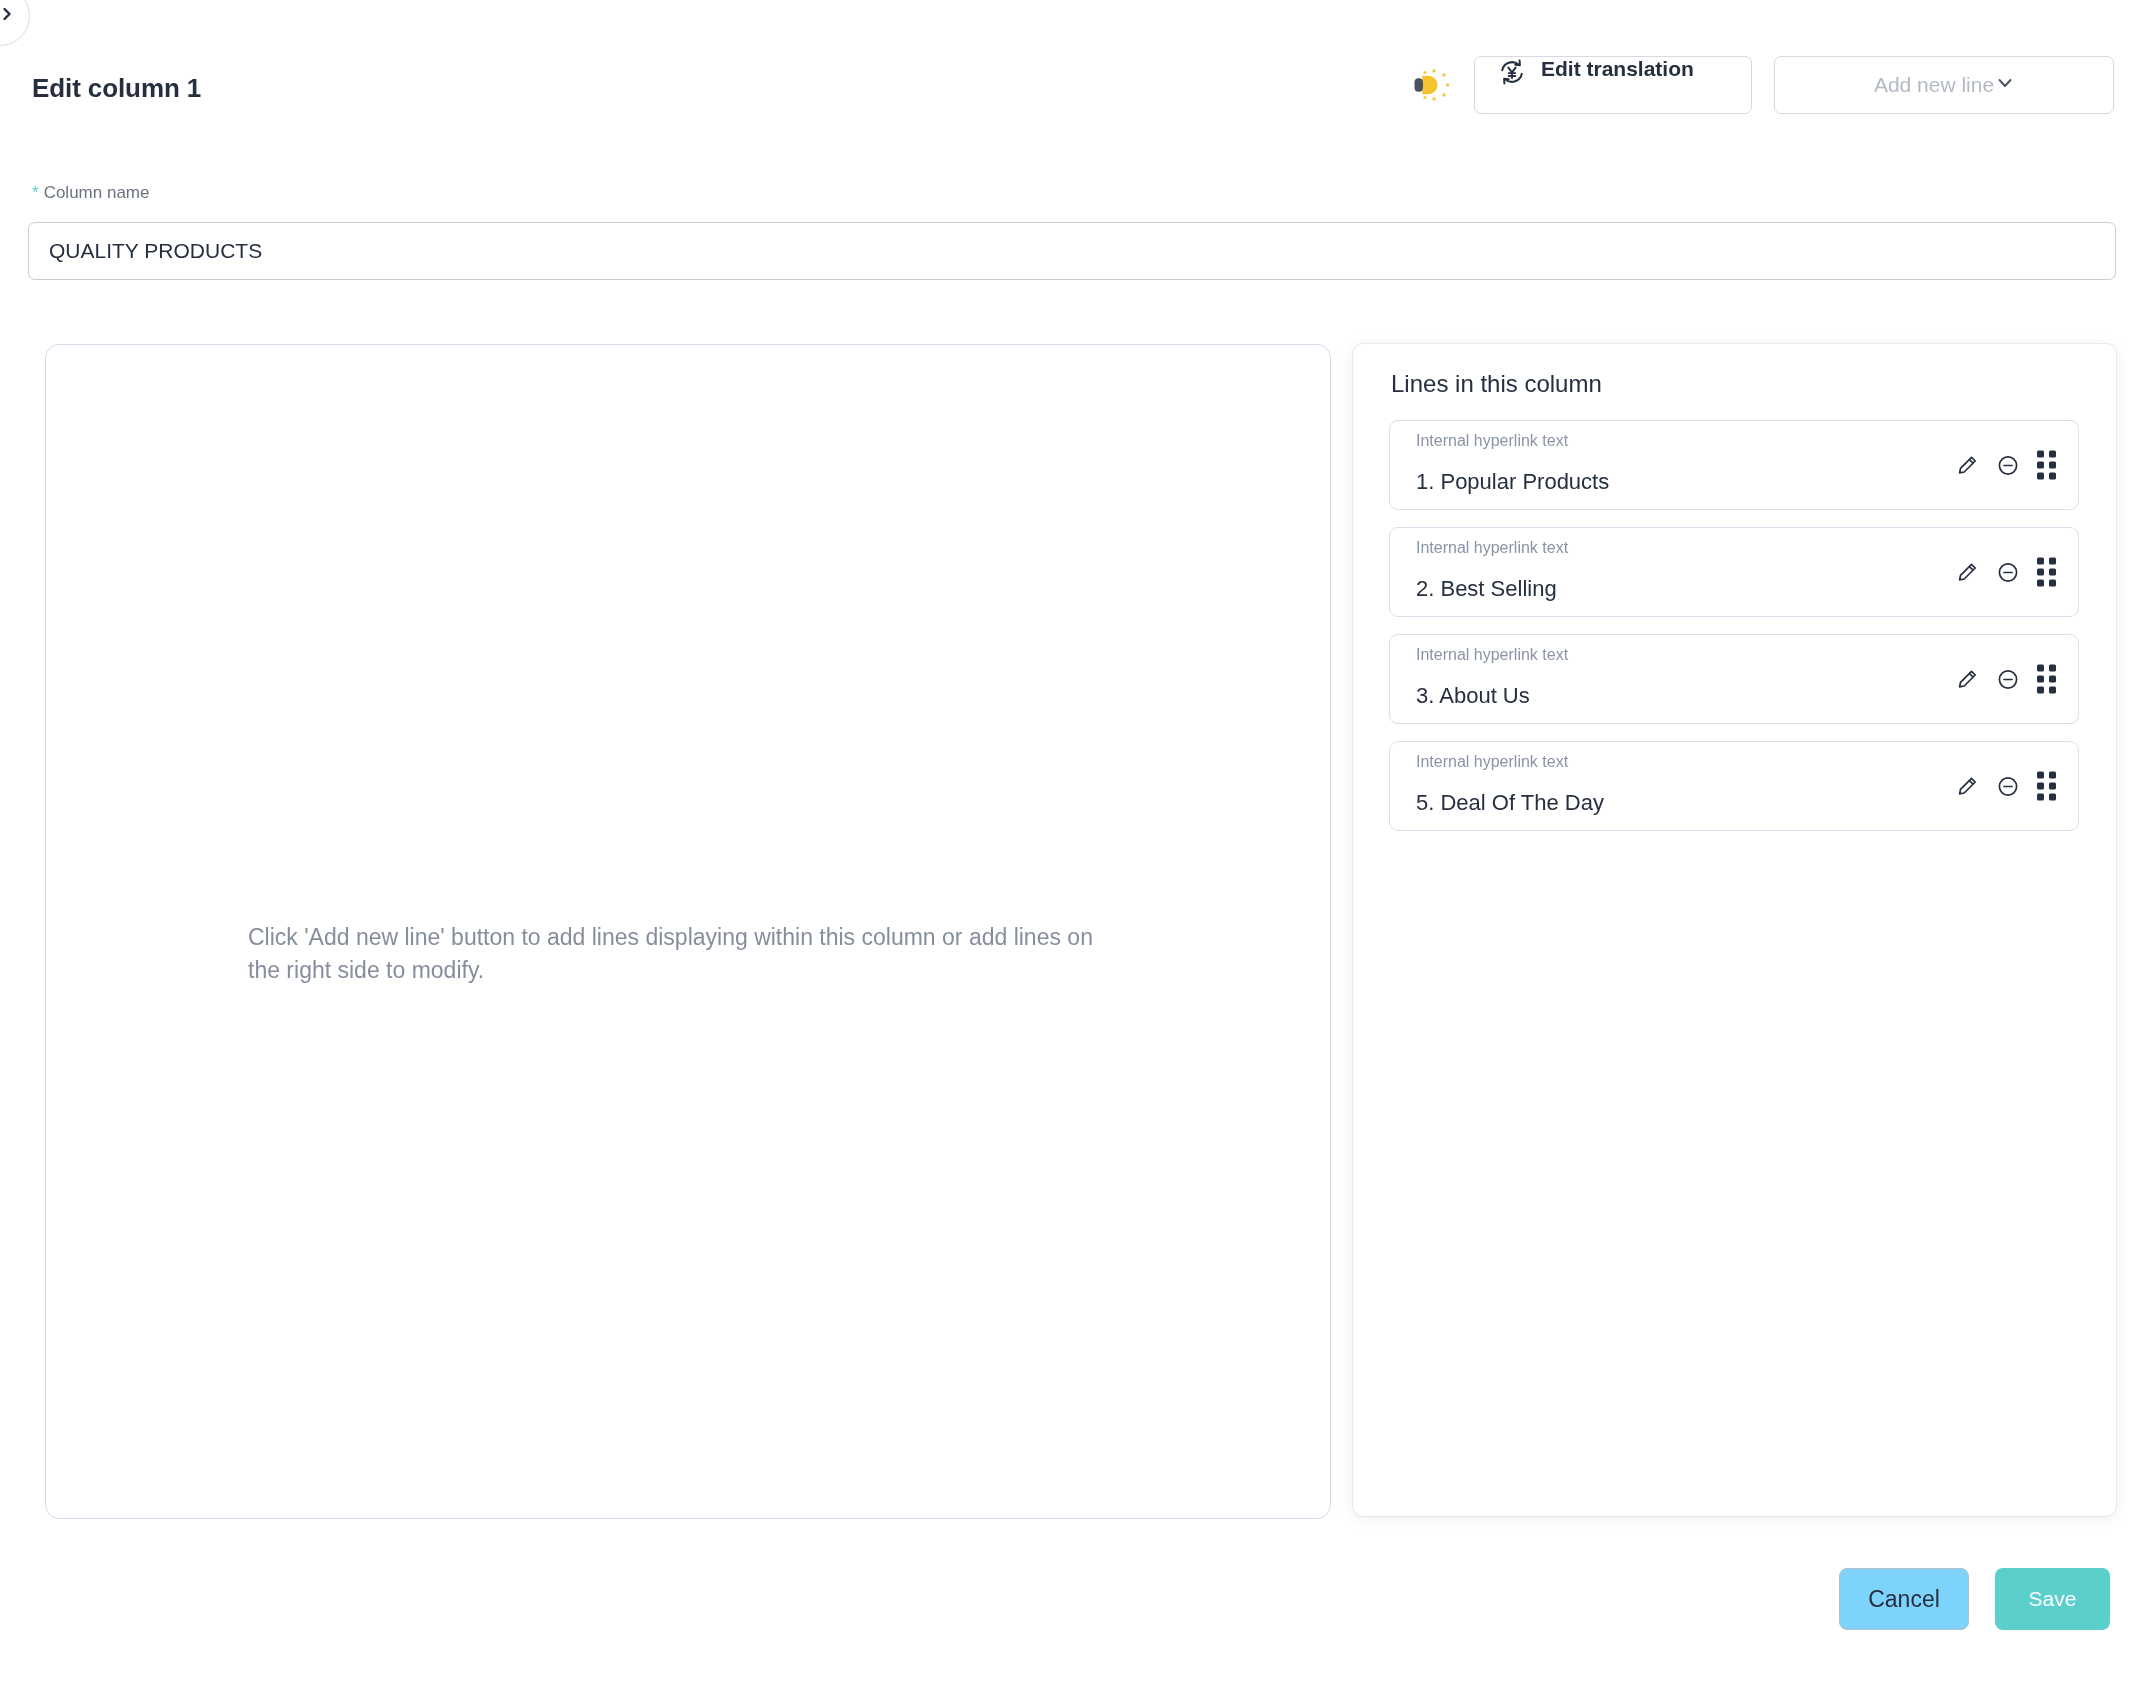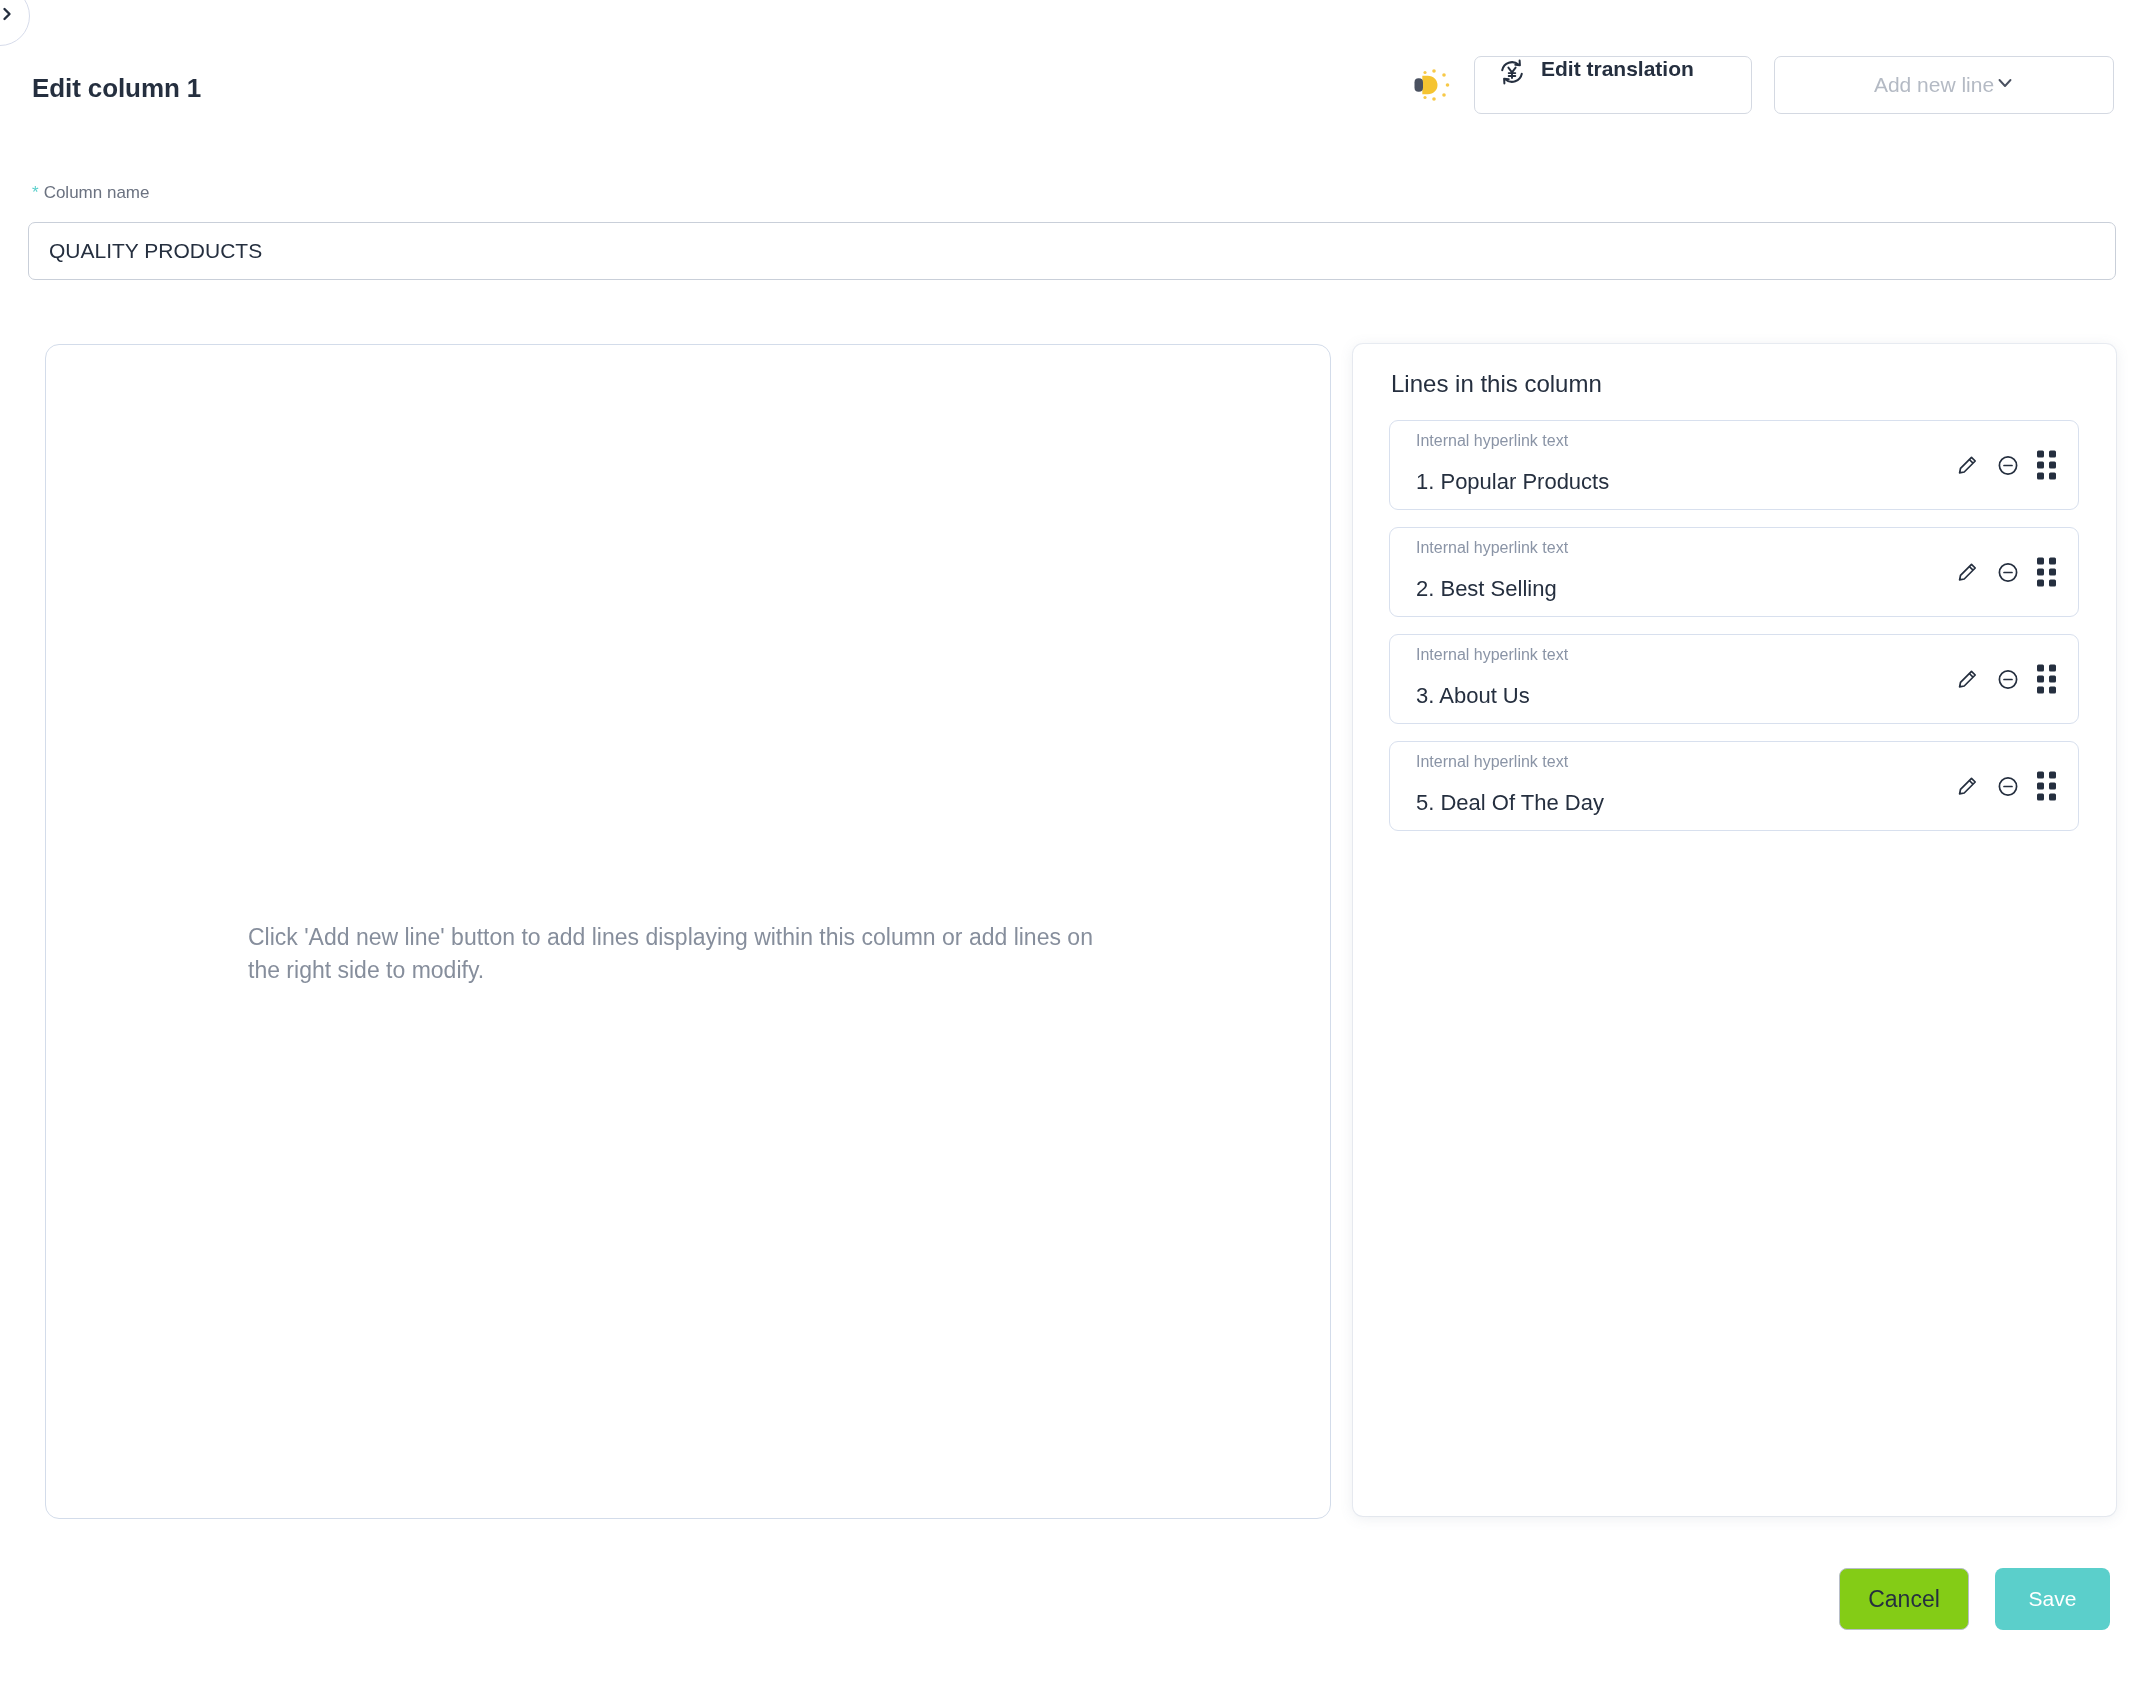--- a/index.html
+++ b/index.html
@@ -237,21 +237,21 @@
     position: absolute;
     right: 34px;
     bottom: 66px;
     display: flex;
     align-items: center;
     gap: 26px;
   }
   .btn-cancel {
     width: 130px;
     height: 62px;
-    background: #84cc16;
+    background: #7dd3fc;
     border: 1px solid #b8bec9;
     border-radius: 8px;
     font-size: 23px;
     color: #252f3f;
     cursor: pointer;
     font-family: "Liberation Sans", sans-serif;
   }
   .btn-save {
     width: 115px;
     height: 62px;

